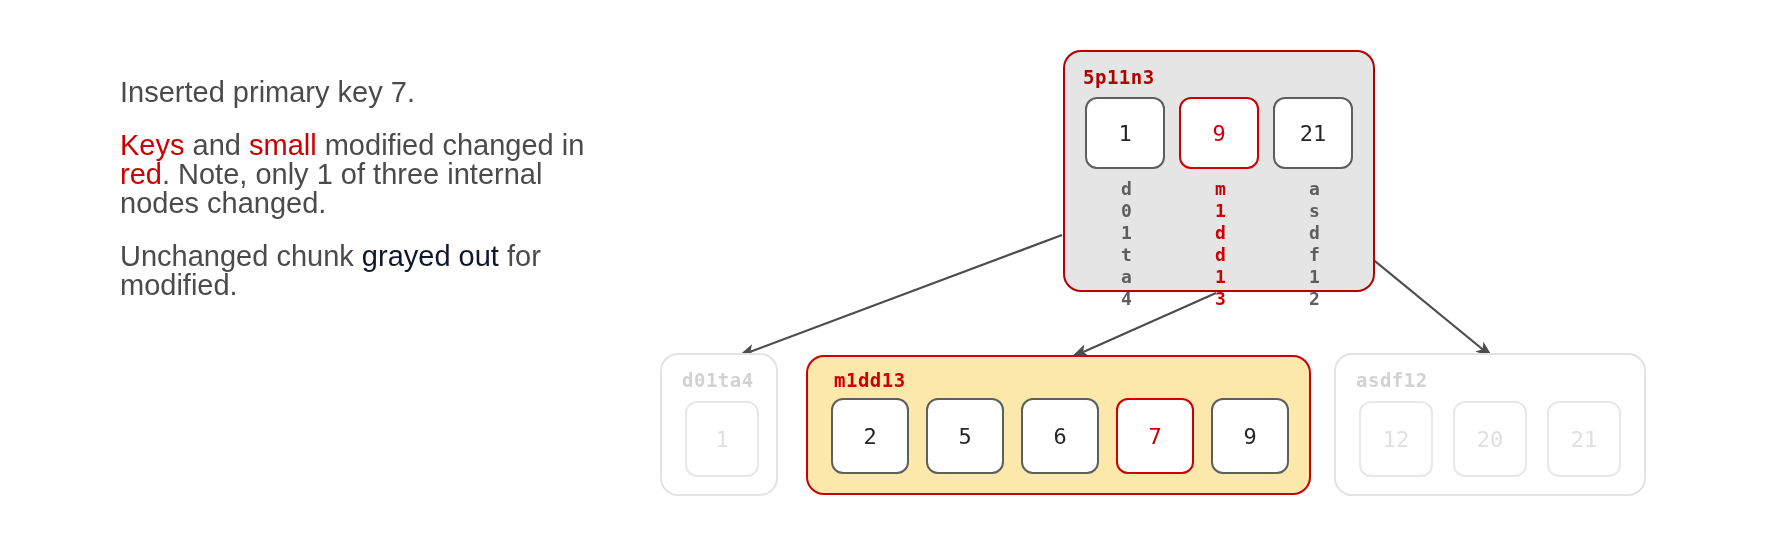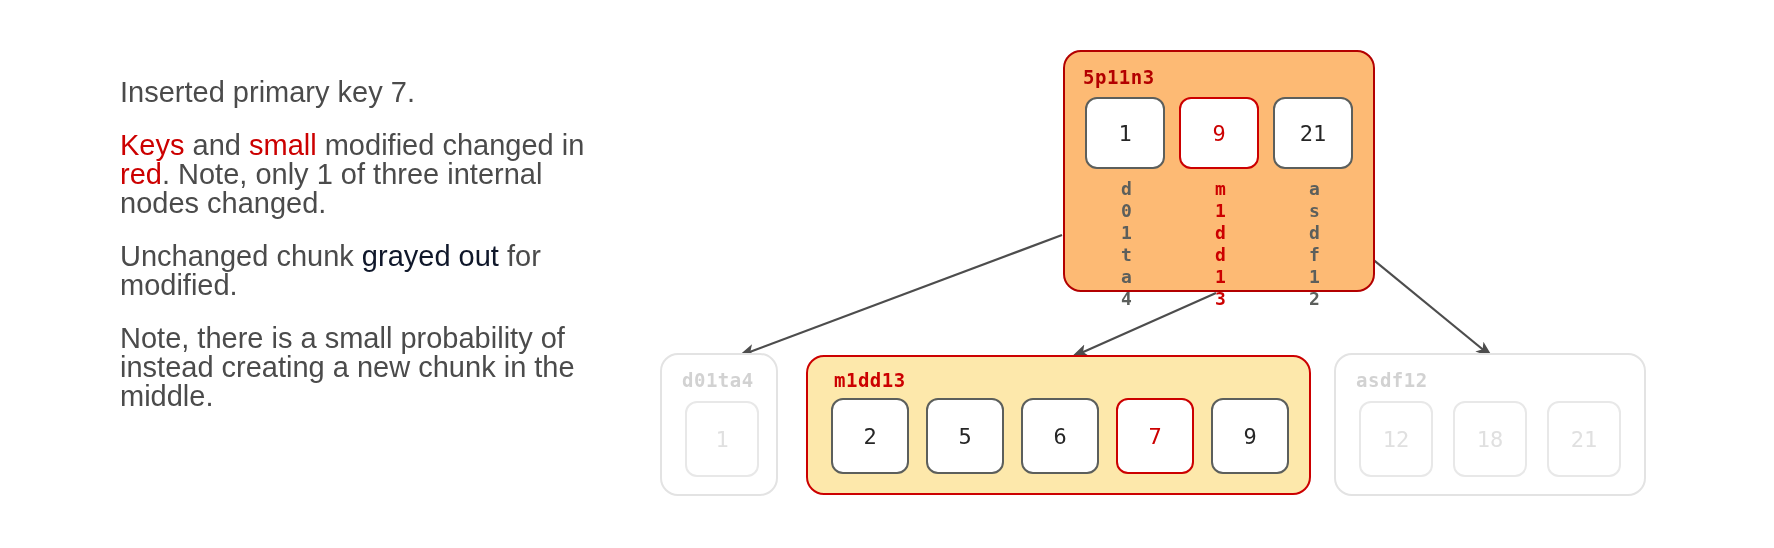--- a/index.html
+++ b/index.html
@@ -79,21 +79,21 @@
     writing-mode: vertical-rl;
     text-orientation: upright;
     white-space: nowrap;
     line-height: 1;
   }
 
   
   #node-root {
     left: 1063px; top: 50px;
     width: 312px; height: 242px;
-    background: #fdba74;
+    background: #e5e5e5;
     border: 2px solid #b30000;
   }
   #node-root .node-label { left: 18px; top: 14px; color: #b30000; }
   #node-root .cells { left: 20px; top: 45px; }
   #node-root .cell {
     width: 80px; height: 72px;
     margin-right: 14px;
     border: 2px solid #5c5f5c;
     color: #262626;
   }
@@ -167,23 +167,20 @@
 <div id="caption">
   <p>
     <span>Inserted primary key 7.</span>
   </p>
   <p>
     <span class="red">Keys</span><span> and </span><span class="red">small</span><span> modified changed in </span><span class="red">red</span><span>. Note, only 1 of three internal nodes changed.</span>
   </p>
   <p>
     <span>Unchanged chunk </span><span class="gray">grayed out</span><span> for modified.</span>
   </p>
-  <p>
-    <span>Note, there is a small probability of instead creating a new chunk in the middle.</span>
-  </p>
 </div>
 
 <div id="tree">
 
   <svg id="arrows" viewBox="0 0 1774 548">
     <defs>
       <marker id="ah" markerWidth="9" markerHeight="9" refX="7.4" refY="3.1" orient="auto" markerUnits="strokeWidth">
         <path d="M0,0.2 L8,3.1 L0,6 L1.9,3.1 Z" fill="#4d4d4d"></path>
       </marker>
     </defs>
@@ -219,18 +216,18 @@
       <div class="cell">6</div>
       <div class="cell changed">7</div>
       <div class="cell">9</div>
     </div>
   </div>
 
   <div class="node" id="node-right">
     <div class="node-label">asdf12</div>
     <div class="cells">
       <div class="cell">12</div>
-      <div class="cell">18</div>
+      <div class="cell">20</div>
       <div class="cell">21</div>
     </div>
   </div>
 
 </div>
 
 </body></html>

